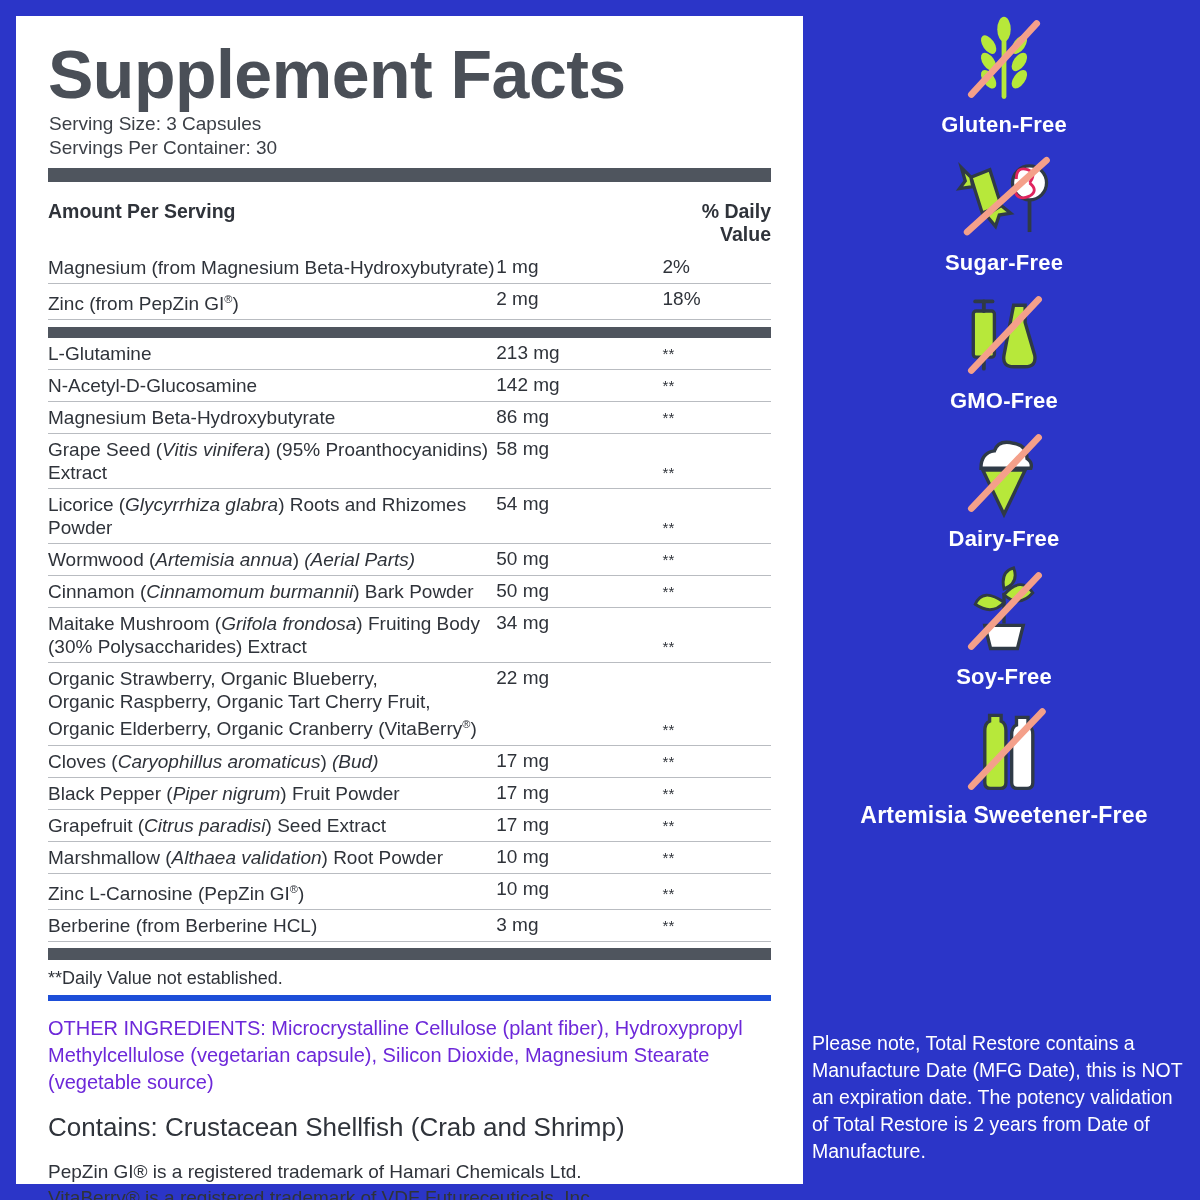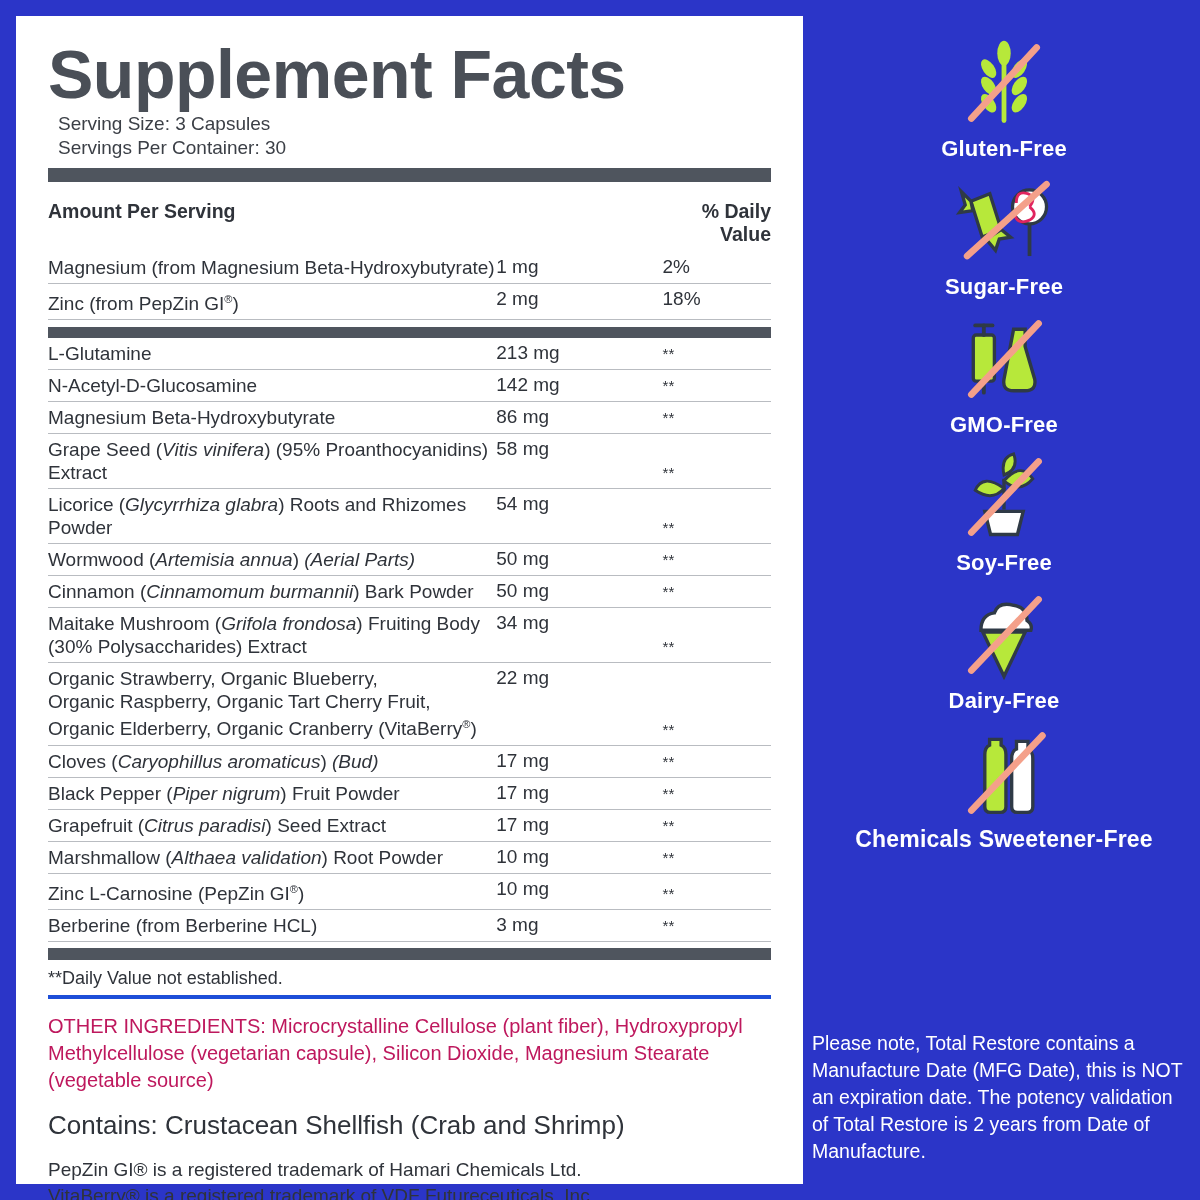--- a/index.html
+++ b/index.html
@@ -34,21 +34,21 @@
     font-size: 68px;
     line-height: 64px;
     font-weight: bold;
     color: #4a4f57;
     letter-spacing: -0.5px;
     margin: 6px 0 6px 10px;
   }
   .serving-line {
     font-size: 19px;
     color: #3b3f46;
-    margin-left: 20px;
+    margin-left: 11px;
     line-height: 24px;
   }
   .bar-thick {
     height: 14px;
     background: #4f555e;
     margin: 8px 10px 0 10px;
   }
   .bar-mid {
     height: 11px;
     background: #4f555e;
@@ -86,46 +86,46 @@
   td.dv   { width: 15%; text-align: right; white-space: nowrap;}
   td.dv.stars { font-size: 15px; vertical-align: bottom; padding-bottom: 7px;}
   tr.rule > td { border-bottom: 1px solid #b9bcc1; }
   .i { font-style: italic; }
   .sup { font-size: 11px; vertical-align: super; }
   .footnote {
     font-size: 18px;
     color: #2f333a;
     margin: 8px 10px 0 10px;
     padding-bottom: 6px;
-    border-bottom: 4px solid #1d4ed8;
+    border-bottom: 6px solid #1d4ed8;
   }
   .other {
     font-size: 20px;
     line-height: 27px;
-    color: #be185d;
+    color: #6d28d9;
     margin: 14px 10px 0 10px;
   }
   .contains {
     font-size: 26px;
     line-height: 27px;
     color: #2f333a;
     margin: 18px 10px 0 10px;
   }
   .tm {
     font-size: 19px;
     line-height: 26px;
     color: #2f333a;
     margin: 18px 10px 0 10px;
   }
 
   
   .badges {
     position: absolute;
     left: 820px;
-    top: 34px;
+    top: 10px;
     width: 368px;
     text-align: center;
     color: #ffffff;
   }
   .badge {
     margin-bottom: 10px;
   }
   .badge .icon-wrap {
     height: 100px;
     display: flex;
@@ -341,64 +341,64 @@
           </g>
           <line x1="16" y1="86" x2="86" y2="12" stroke="#f4a08a" stroke-width="7" stroke-linecap="round"></line>
         </svg>
       </div>
       <div class="label">GMO-Free</div>
     </div>
 
     <div class="badge">
       <div class="icon-wrap">
         <svg width="96" height="96" viewBox="0 0 100 100">
+          <g fill="#ffffff" stroke="#2f3a46" stroke-width="3.5">
+            <path d="M26 44 q0 -16 14 -18 q4 -12 20 -8 q14 2 14 16 q6 4 4 10 Z"></path>
+          </g>
+          <g fill="#b7e83a" stroke="#2f3a46" stroke-width="3.5">
+            <path d="M28 46 L72 46 L50 92 Z"></path>
+          </g>
+          <line x1="16" y1="86" x2="86" y2="12" stroke="#f4a08a" stroke-width="7" stroke-linecap="round"></line>
+        </svg>
+      </div>
+      <div class="label">Dairy-Free</div>
+    </div>
+
+    <div class="badge">
+      <div class="icon-wrap">
+        <svg width="96" height="96" viewBox="0 0 100 100">
           <g stroke="#2f3a46" stroke-width="3.5" fill="none">
             <path d="M50 62 L50 30"></path>
           </g>
           <g fill="#b7e83a" stroke="#2f3a46" stroke-width="3">
             <path d="M50 40 q-22 -16 -30 2 q18 12 30 -2 Z"></path>
             <path d="M50 32 q18 -20 30 -2 q-14 16 -30 2 Z"></path>
             <path d="M50 26 q-4 -18 10 -22 q6 16 -10 22 Z"></path>
           </g>
           <g fill="#ffffff" stroke="#2f3a46" stroke-width="3.5">
             <path d="M30 64 L70 64 L64 88 L36 88 Z"></path>
           </g>
           <line x1="16" y1="86" x2="86" y2="12" stroke="#f4a08a" stroke-width="7" stroke-linecap="round"></line>
         </svg>
       </div>
       <div class="label">Soy-Free</div>
     </div>
 
-    <div class="badge">
-      <div class="icon-wrap">
-        <svg width="96" height="96" viewBox="0 0 100 100">
-          <g fill="#ffffff" stroke="#2f3a46" stroke-width="3.5">
-            <path d="M26 44 q0 -16 14 -18 q4 -12 20 -8 q14 2 14 16 q6 4 4 10 Z"></path>
-          </g>
-          <g fill="#b7e83a" stroke="#2f3a46" stroke-width="3.5">
-            <path d="M28 46 L72 46 L50 92 Z"></path>
-          </g>
-          <line x1="16" y1="86" x2="86" y2="12" stroke="#f4a08a" stroke-width="7" stroke-linecap="round"></line>
-        </svg>
-      </div>
-      <div class="label">Dairy-Free</div>
-    </div>
-
     <div class="badge wide">
       <div class="icon-wrap">
         <svg width="96" height="96" viewBox="0 0 100 100">
           <g fill="#b7e83a" stroke="#2f3a46" stroke-width="3.5">
             <path d="M30 30 q0 -8 5 -10 L35 14 L47 14 L47 20 q5 2 5 10 L52 84 q0 6 -6 6 L36 90 q-6 0 -6 -6 Z"></path>
           </g>
           <g fill="#ffffff" stroke="#2f3a46" stroke-width="3.5">
             <path d="M58 34 q0 -8 5 -10 L63 16 L75 16 L75 24 q5 2 5 10 L80 84 q0 6 -6 6 L64 90 q-6 0 -6 -6 Z"></path>
           </g>
           <line x1="16" y1="88" x2="90" y2="10" stroke="#f4a08a" stroke-width="7" stroke-linecap="round"></line>
         </svg>
       </div>
-      <div class="label">Chemicals Sweetener-Free</div>
+      <div class="label">Artemisia Sweetener-Free</div>
     </div>
 
   </div>
 
   <div class="note">Please note, Total Restore contains a Manufacture Date (MFG Date), this is NOT an expiration date. The potency validation of Total Restore is 2 years from Date of Manufacture.</div>
 
 </div>
 
 </body></html>

